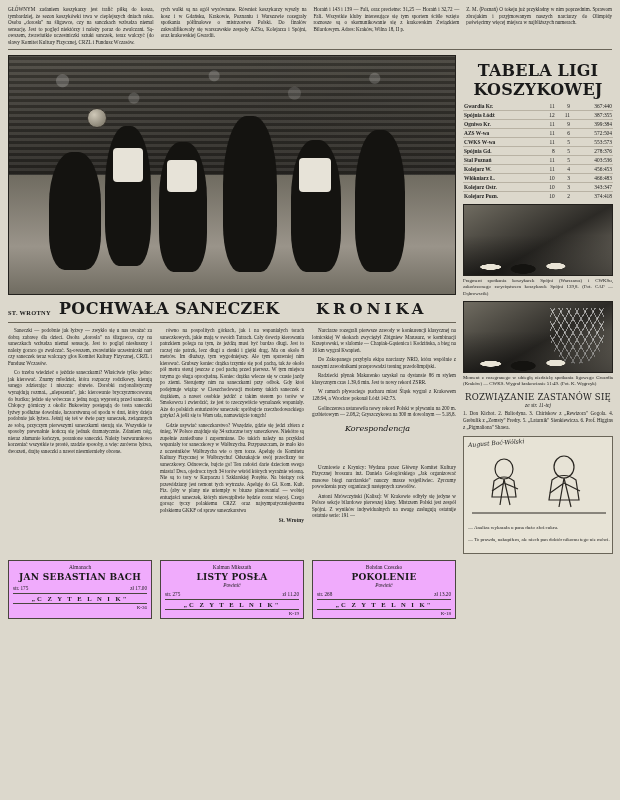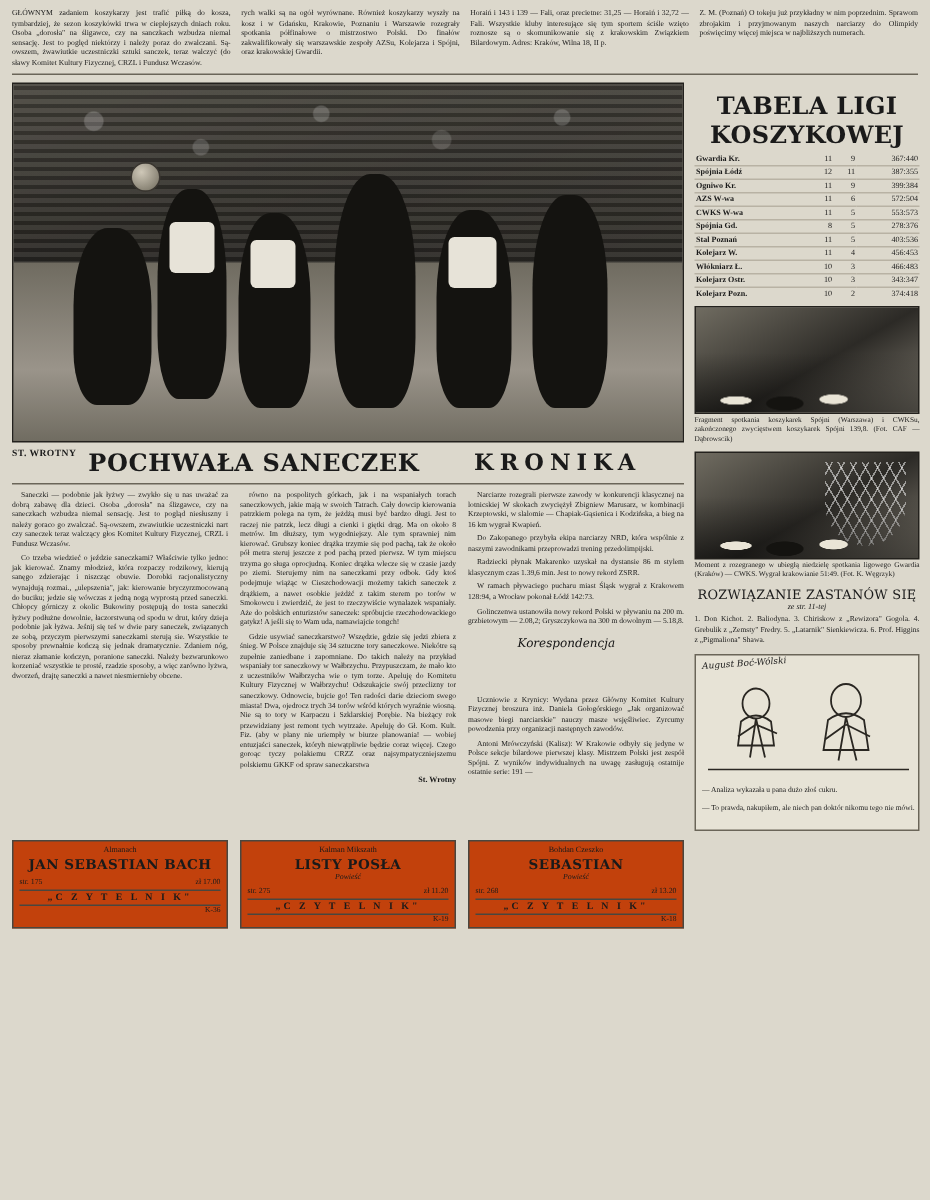--- a/index.html
+++ b/index.html
@@ -80,21 +80,21 @@
   }
   .photo-main .jersey { position:absolute; background:#e7e3d8; border-radius:4px; }
   .photo-main .ball {
     position:absolute; width:20px; height:20px; border-radius:50%;
     background:radial-gradient(circle at 35% 32%, #cfc8b8, #6f6a5c);
     border:1px solid #3a3630;
   }
   .rule-thin { border-top:1px solid #6a6558; margin:4px 0; }
 
   .headline-row {
-    display:flex; gap:8px; margin-top:4px;
+    display:flex; align-items:flex-end; gap:8px; margin-top:4px;
   }
   .byline { font-size:6.4px; font-weight:bold; letter-spacing:.3px; padding-bottom:2px;}
   .headline {
     font-family:"DejaVu Serif", serif;
     font-size:16px; font-weight:bold; letter-spacing:.4px;
   }
   .kronika {
     font-family:"DejaVu Serif", serif;
     font-size:15px; font-weight:bold; letter-spacing:4px;
     text-align:center; flex:1;
@@ -175,21 +175,21 @@
   .cartoon .cap1, .cartoon .cap2 {
     position:absolute; left:4px; font-size:5px; line-height:1.25; width:142px;
   }
 
   
   .ads {
     display:flex; gap:8px; margin-top:6px;
   }
   .ad {
     flex:1; border:1px solid #4a463e; padding:3px 4px 2px;
-    text-align:center; background:#c2410c;
+    text-align:center; background:#f0abfc;
   }
   .ad .pub { font-size:5.4px; margin-bottom:2px; }
   .ad .title { font-size:9px; font-weight:bold; font-family:"DejaVu Serif",serif; letter-spacing:.3px;}
   .ad .sub { font-size:5.2px; font-style:italic; }
   .ad .priceline {
     display:flex; justify-content:space-between; font-size:5.2px; margin-top:3px;
   }
   .ad .czyt {
     margin-top:2px; font-size:6.6px; letter-spacing:2px; font-weight:bold;
     border-top:1px solid #4a463e; border-bottom:1px solid #4a463e; padding:1px 0;
@@ -387,21 +387,21 @@
           <div class="sub">Powieść</div>
           <div class="priceline">
             <span>str. 275</span>
             <span>zł 11.20</span>
           </div>
           <div class="czyt">„C Z Y T E L N I K"</div>
           <div class="code">K-19</div>
         </div>
         <div class="ad">
           <div class="pub">Bohdan Czeszko</div>
-          <div class="title">SEBASTIAN</div>
+          <div class="title">POKOLENIE</div>
           <div class="sub">Powieść</div>
           <div class="priceline">
             <span>str. 268</span>
             <span>zł 13.20</span>
           </div>
           <div class="czyt">„C Z Y T E L N I K"</div>
           <div class="code">K-18</div>
         </div>
       </div>
   </div>

